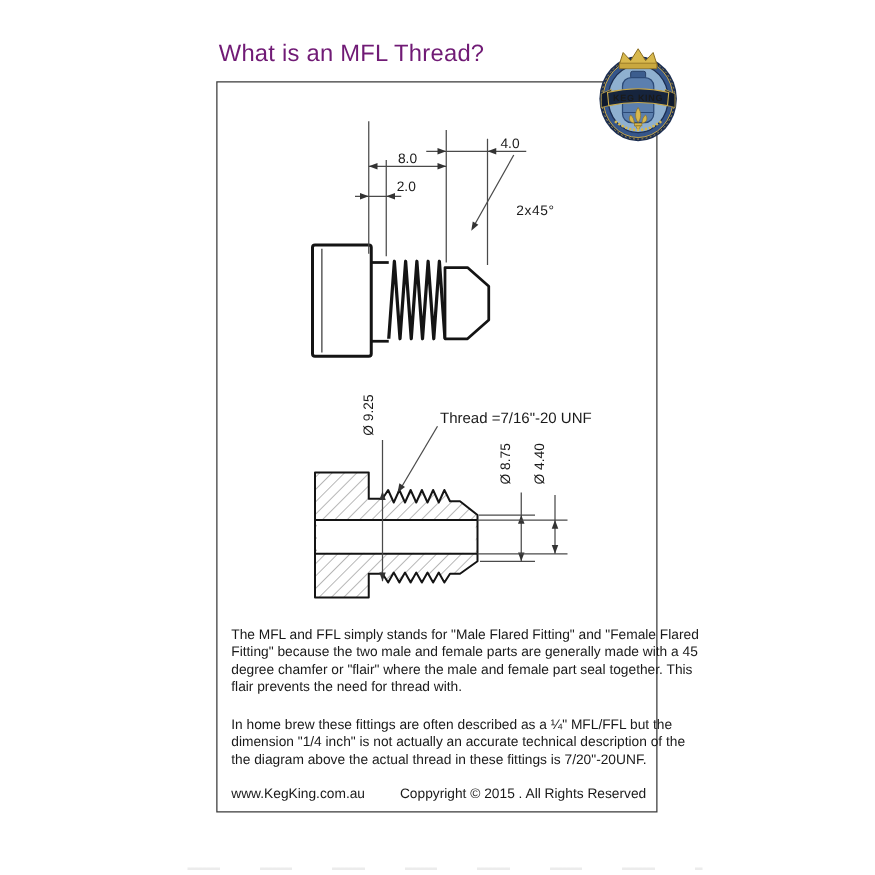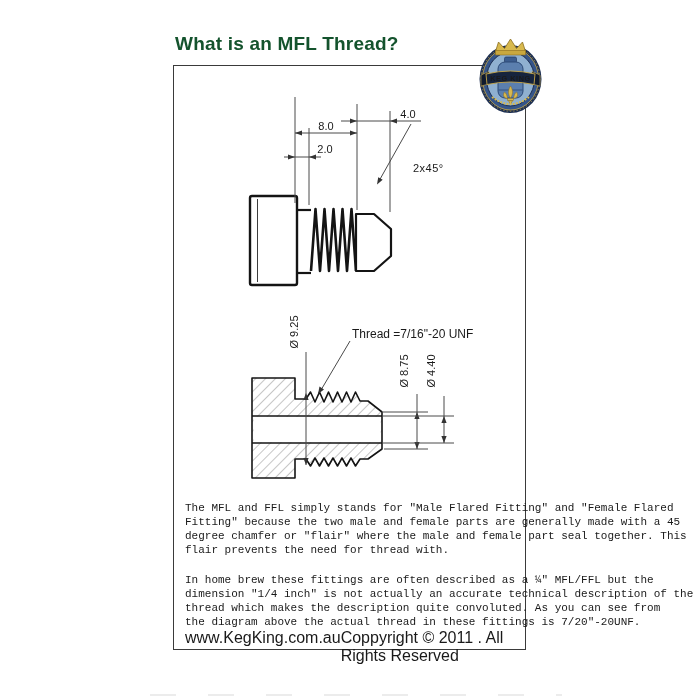--- a/index.html
+++ b/index.html
@@ -1,27 +1,27 @@
 <!DOCTYPE html>
 <html><head>
 <meta charset="utf-8">
 <style>
   html,body{margin:0;padding:0;background:#ffffff;}
   #canvas{position:relative;width:700px;height:700px;background:#ffffff;overflow:hidden;
           font-family:"Liberation Sans",sans-serif;color:#1c1c1c;}
   .abs{position:absolute;}
-  #title{left:175px;top:33px;font-size:19px;font-weight:bold;color:#14532d;letter-spacing:.2px;}
+  #title{left:175px;top:33px;font-size:19px;font-weight:normal;color:#701a75;letter-spacing:.2px;}
   #border-box{left:173px;top:65px;width:353px;height:585px;border:1.5px solid #3a3a3a;box-sizing:border-box;}
   #diagram-svg{left:0;top:0;width:700px;height:700px;}
   .para{left:185px;width:336px;font-size:11px;line-height:14px;color:#191919;}
-  .para div{white-space:nowrap;font-family:Liberation Mono, monospace;}
+  .para div{white-space:nowrap;}
   #para1{top:501px;}
   #para2{top:573px;}
-  #footer{left:185px;top:629px;width:332px;display:flex;justify-content:center;
-          font-size:16px;color:#191919;}
+  #footer{left:185px;top:629px;width:332px;display:flex;justify-content:space-between;
+          font-size:11px;color:#191919;}
   #logo{left:477px;top:34px;width:67px;height:81px;}
   #edge-artifact{left:150px;top:694px;width:412px;height:2px;
     background:repeating-linear-gradient(90deg,#ececec 0 26px,transparent 26px 58px);}
   svg text{font-family:"Liberation Sans",sans-serif;fill:#1a1a1a;}
   .dimtxt{font-size:11px;}
   .notetxt{font-size:12px;}
 </style>
 </head>
 <body>
 
@@ -162,23 +162,22 @@
 
   <div class="abs para" id="para1">
     <div>The MFL and FFL simply stands for "Male Flared Fitting" and "Female Flared</div>
     <div>Fitting" because the two male and female parts are generally made with a 45</div>
     <div>degree chamfer or "flair" where the male and female part seal together.  This</div>
     <div>flair prevents the need for thread with.</div>
   </div>
   <div class="abs para" id="para2">
     <div>In home brew these fittings are often described as a ¼" MFL/FFL but the</div>
     <div>dimension "1/4 inch" is not actually an accurate technical description of the</div>
-    <div>thread which makes the description quite convoluted.  As you can see from</div>
     <div>the diagram above the actual thread in these fittings is 7/20"-20UNF.</div>
   </div>
 
   <div class="abs" id="footer">
     <span>www.KegKing.com.au</span>
-    <span>Coppyright © 2011 . All Rights Reserved</span>
+    <span>Coppyright © 2015 . All Rights Reserved</span>
   </div>
 
   <div class="abs" id="edge-artifact"></div>
 </div>
 
 </body></html>

